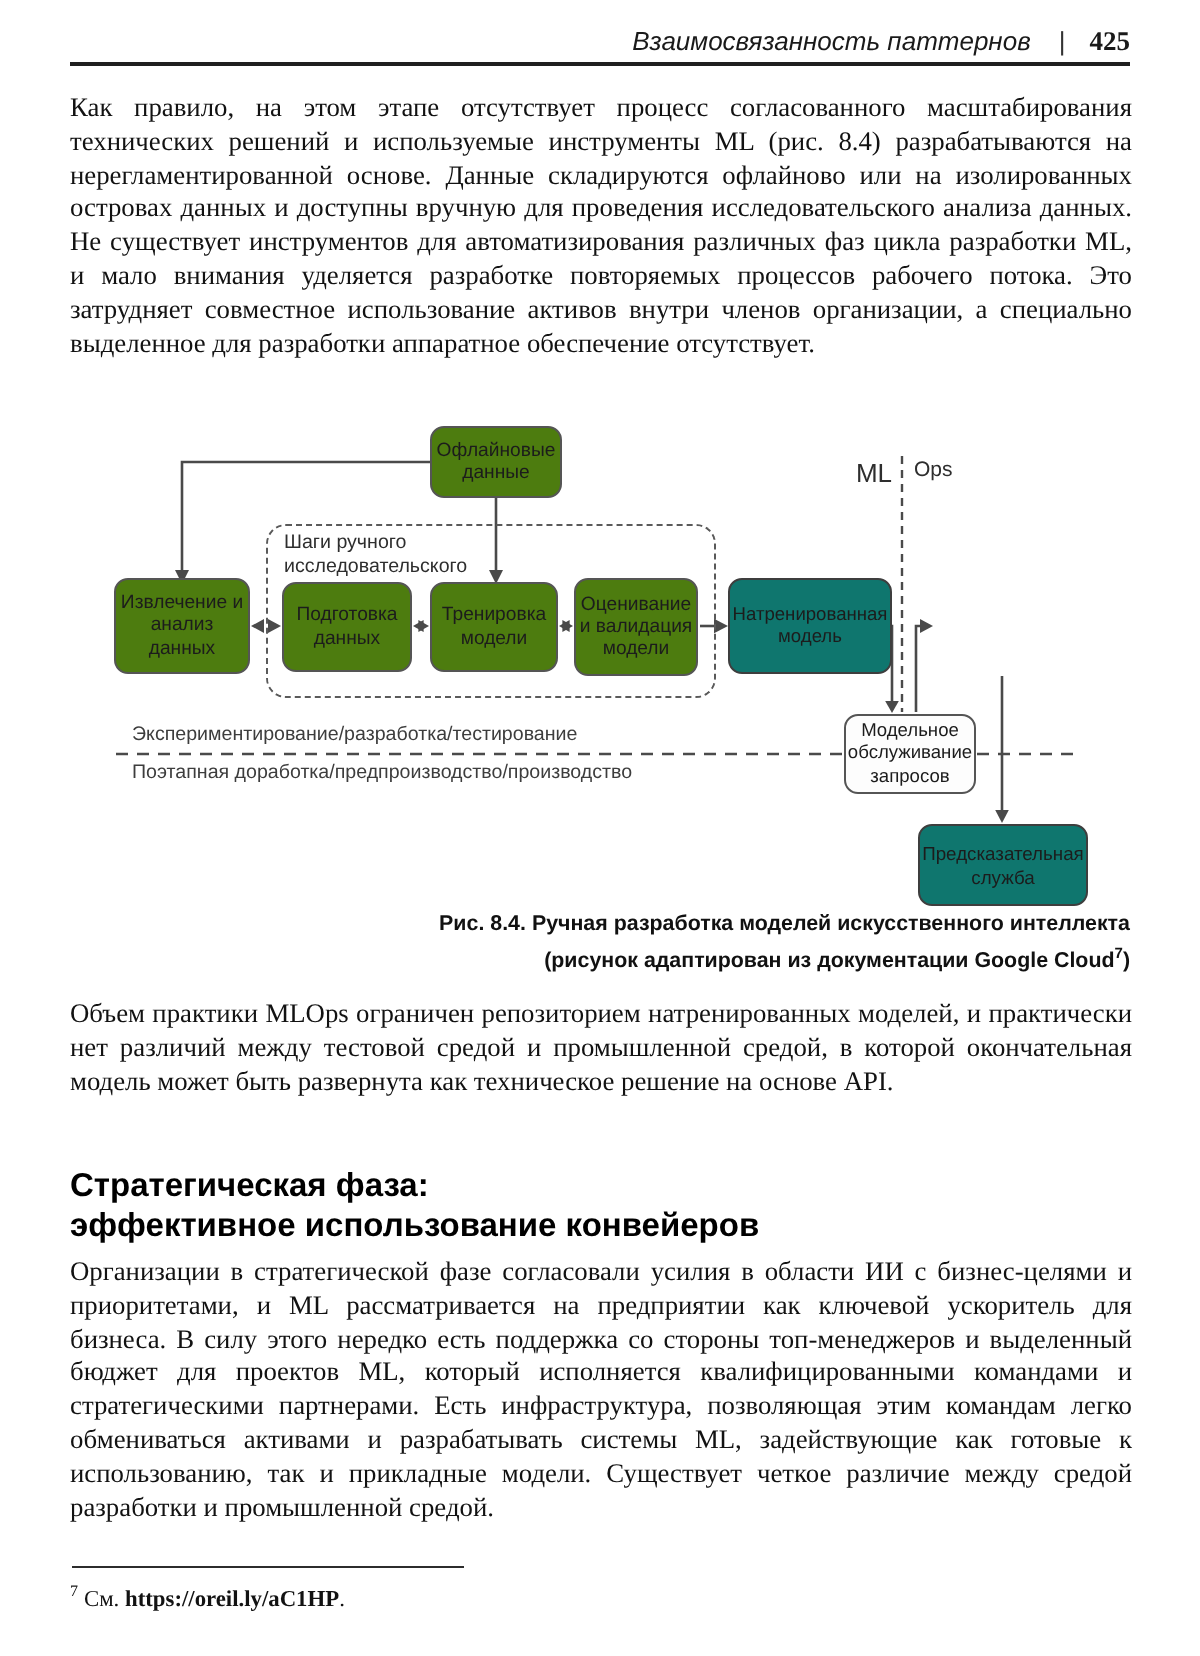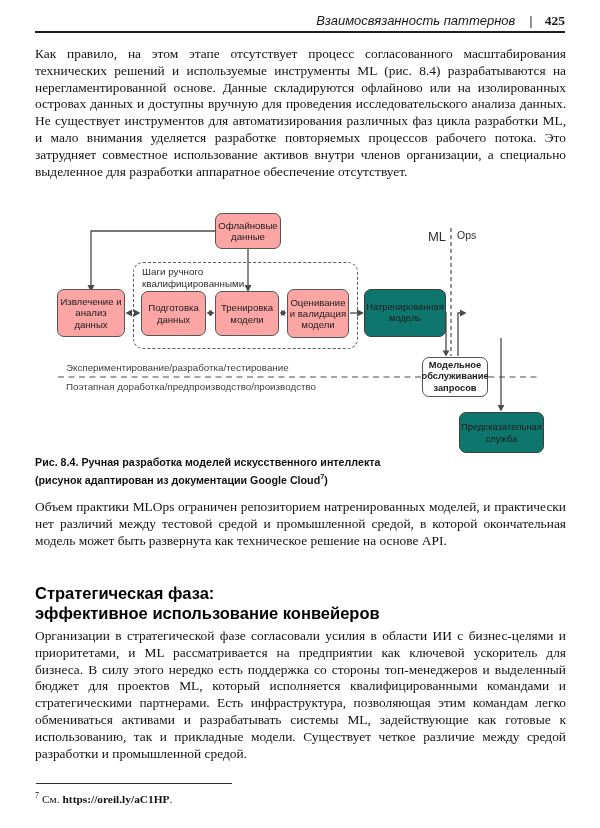--- a/index.html
+++ b/index.html
@@ -23,44 +23,44 @@
 
   
   #section-heading{position:absolute;top:583px;left:35px;width:531px;
     font-family:"Liberation Sans",sans-serif;font-weight:bold;font-size:16.5px;line-height:20px;color:#000;}
   #section-heading span{display:block;}
 
   
   #figure-layer{position:absolute;left:0;top:0;width:600px;height:828px;pointer-events:none;}
   #figure-svg{position:absolute;left:0;top:0;}
   .node{position:absolute;box-sizing:border-box;border:1.4px solid #555;border-radius:7px;
-    background:#fca5a5;display:flex;align-items:center;justify-content:center;text-align:center;
+    background:#4d7c0f;display:flex;align-items:center;justify-content:center;text-align:center;
     font-family:"Liberation Sans",sans-serif;font-size:9.6px;line-height:11.2px;color:#1c1c1c;padding:0;}
   .node--dark{background:#0f766e;border-color:#3e3e3e;border-width:1.6px;}
   .node--white{background:#fdfdfd;}
   #node-offline{left:215px;top:213px;width:66px;height:36px;}
   #node-extract{left:57px;top:289px;width:68px;height:48px;}
   #node-prepare{left:141px;top:291px;width:65px;height:45px;}
   #node-train{left:215px;top:291px;width:64px;height:45px;}
   #node-evaluate{left:287px;top:289px;width:62px;height:49px;}
   #node-trained{left:364px;top:289px;width:82px;height:48px;font-size:9.3px;}
   #node-registry{left:467px;top:289px;width:63px;height:48px;}
-  #node-serving{left:422px;top:357px;width:66px;height:40px;font-size:9.3px;font-weight:bold;}
+  #node-serving{left:422px;top:357px;width:66px;height:40px;font-size:9.3px;}
   #node-prediction{left:459px;top:412px;width:85px;height:41px;font-size:9.4px;}
   #manual-steps-box{position:absolute;left:133px;top:262px;width:223px;height:85px;
     border:1.4px dashed #5a5a5a;border-radius:10px;}
   .diagram-label{position:absolute;font-family:"Liberation Sans",sans-serif;color:#3d3d3d;}
   #manual-steps-label{left:142px;top:266px;width:112px;font-size:9.8px;line-height:11.5px;color:#2e2e2e;}
   #ml-label{left:420px;top:229px;width:26px;text-align:right;font-size:13px;color:#2e2e2e;}
   #ops-label{left:457px;top:229px;font-size:10.5px;color:#2e2e2e;text-align:center;}
   #env-exp-label{left:66px;top:362px;font-size:9.8px;white-space:nowrap;}
   #env-prod-label{left:66px;top:381px;font-size:9.8px;white-space:nowrap;}
 
   
-  #figure-caption{position:absolute;top:456px;left:35px;width:530px;text-align:left;
+  #figure-caption{position:absolute;top:456px;left:35px;width:530px;text-align:right;
     font-family:"Liberation Sans",sans-serif;font-weight:bold;font-size:10.7px;line-height:13.6px;color:#111;}
   #figure-caption sup{font-size:7.5px;}
 
   
   #footnote-rule{position:absolute;top:783px;left:36px;width:196px;height:1.4px;background:#2c2c2c;}
   #footnote{position:absolute;top:791px;left:35px;width:531px;font-size:11.4px;color:#121212;}
   #footnote sup{font-size:8px;margin-right:3px;}
   #footnote .fn-url{font-weight:bold;}
 </style>
 </head>
@@ -107,21 +107,21 @@
         <polygon points="286.5,313 281.2,310 281.2,316"></polygon>
 
         <polygon points="364,313 357,309.4 357,316.6"></polygon>
         <polygon points="446,356.5 442.6,350.5 449.4,350.5"></polygon>
         <polygon points="466.5,313 460,309.5 460,316.5"></polygon>
         <polygon points="501,411.5 497.6,405 504.4,405"></polygon>
       </g>
     </svg>
 
     <div id="manual-steps-box"></div>
-    <div class="diagram-label" id="manual-steps-label">Шаги ручного квалифицированными</div>
+    <div class="diagram-label" id="manual-steps-label">Шаги ручного исследовательского</div>
     <div class="diagram-label" id="ml-label">ML</div>
     <div class="diagram-label" id="ops-label">Ops</div>
     <div class="diagram-label" id="env-exp-label">Экспериментирование/разработка/тестирование</div>
     <div class="diagram-label" id="env-prod-label">Поэтапная доработка/предпроизводство/производство</div>
 
     <div class="node" id="node-offline">Офлайновые данные</div>
     <div class="node" id="node-extract">Извлечение и анализ данных</div>
     <div class="node" id="node-prepare">Подготовка данных</div>
     <div class="node" id="node-train">Тренировка модели</div>
     <div class="node" id="node-evaluate">Оценивание и валидация модели</div>

